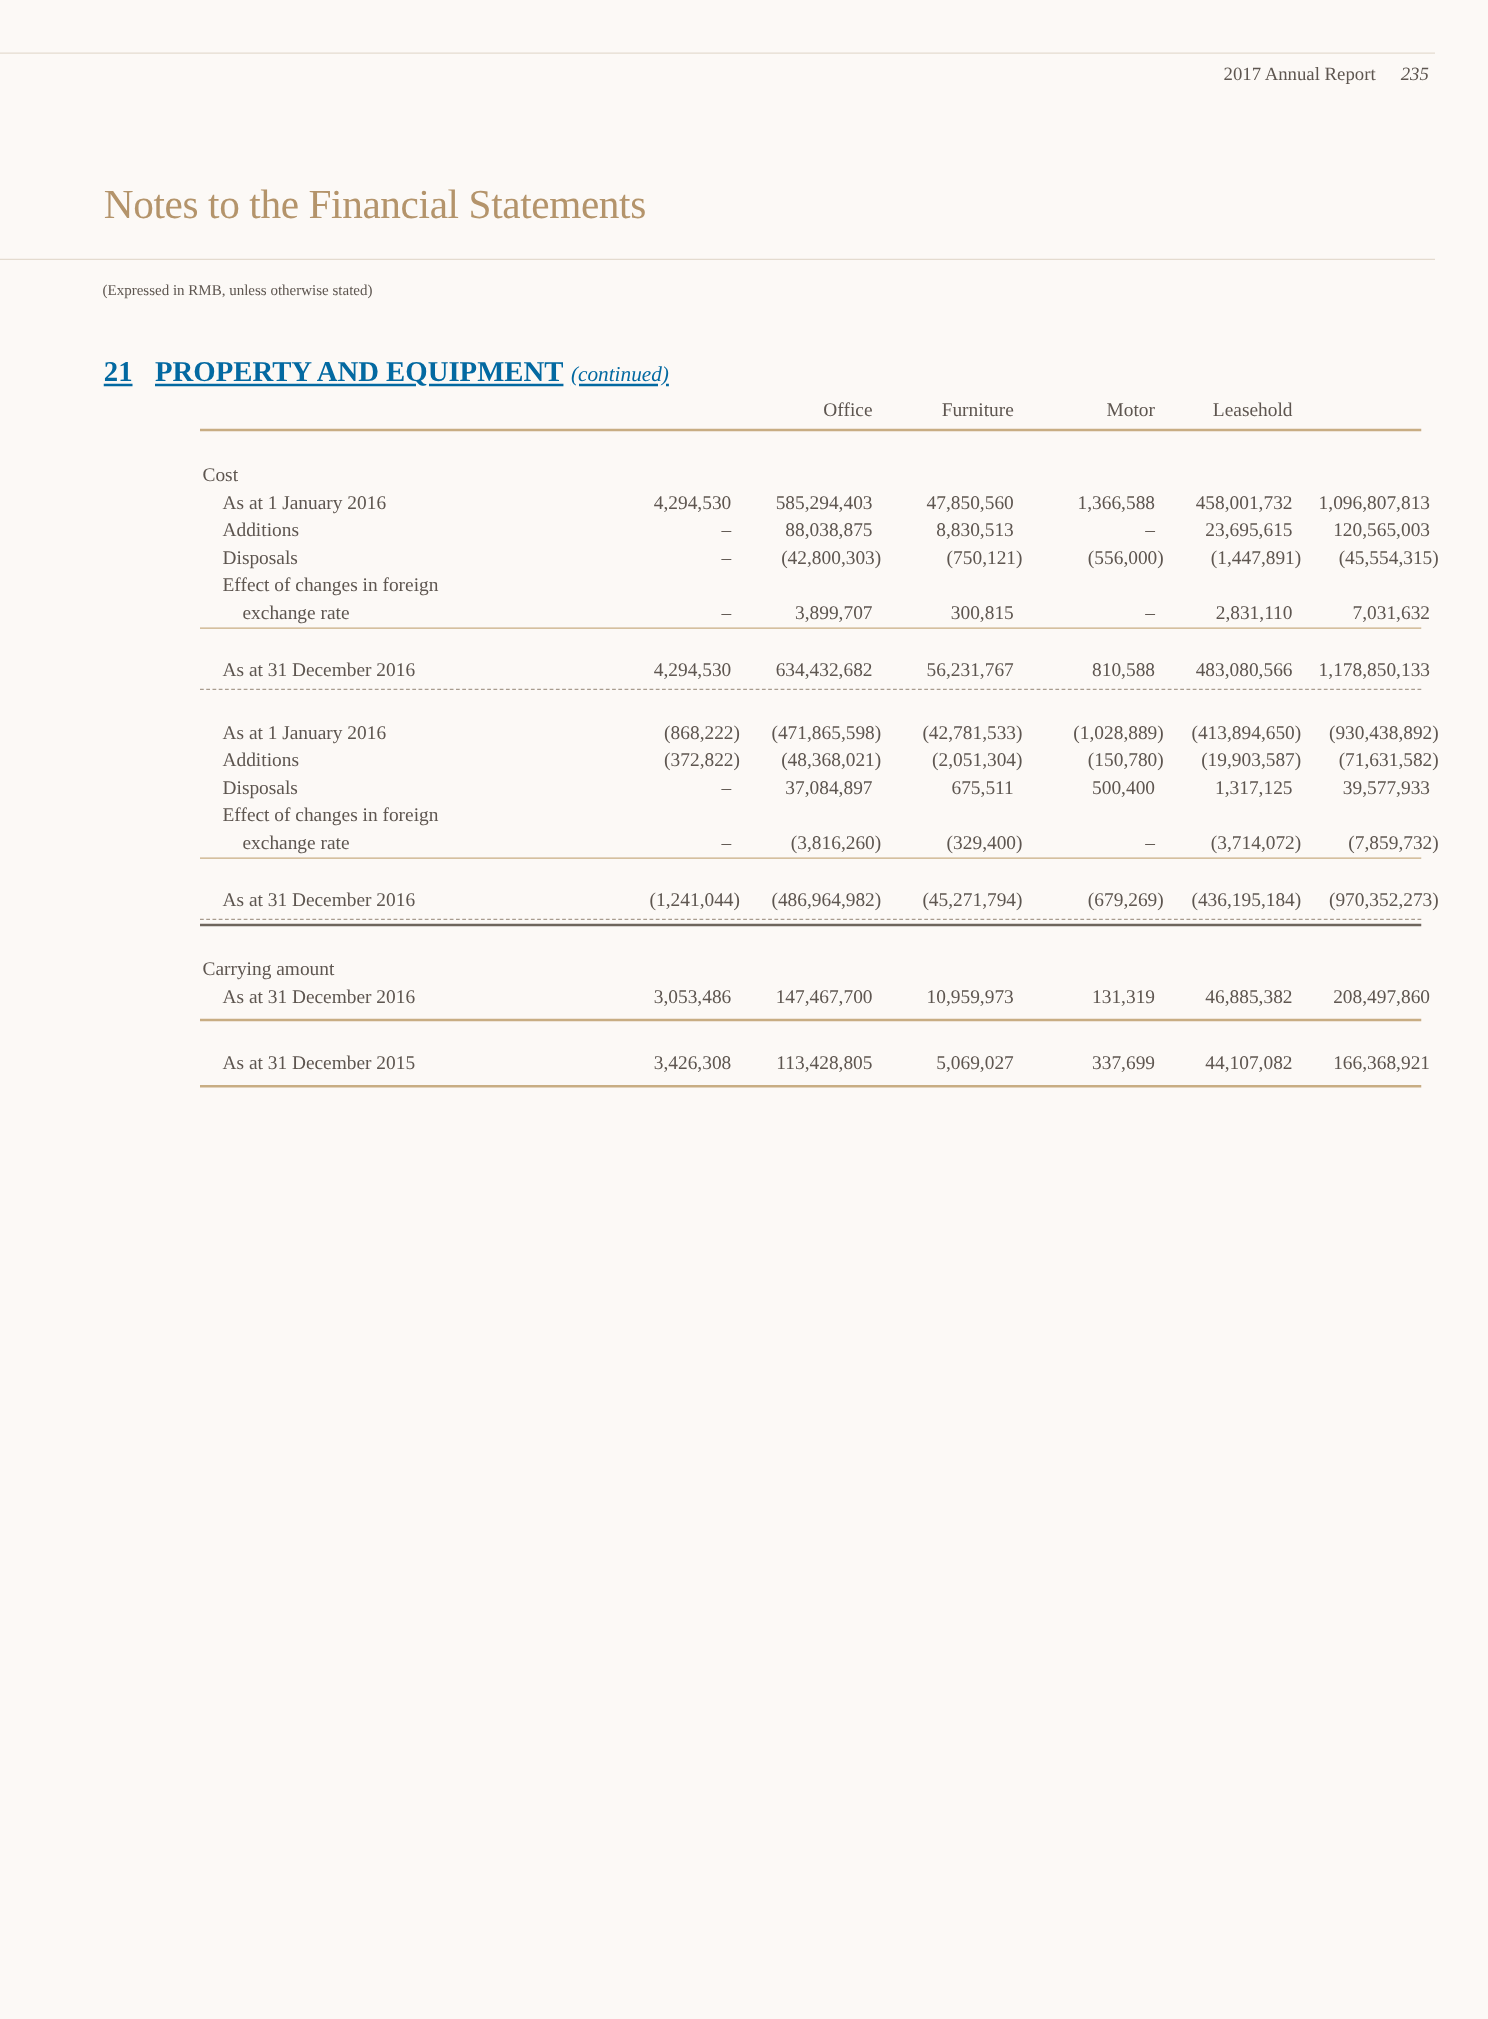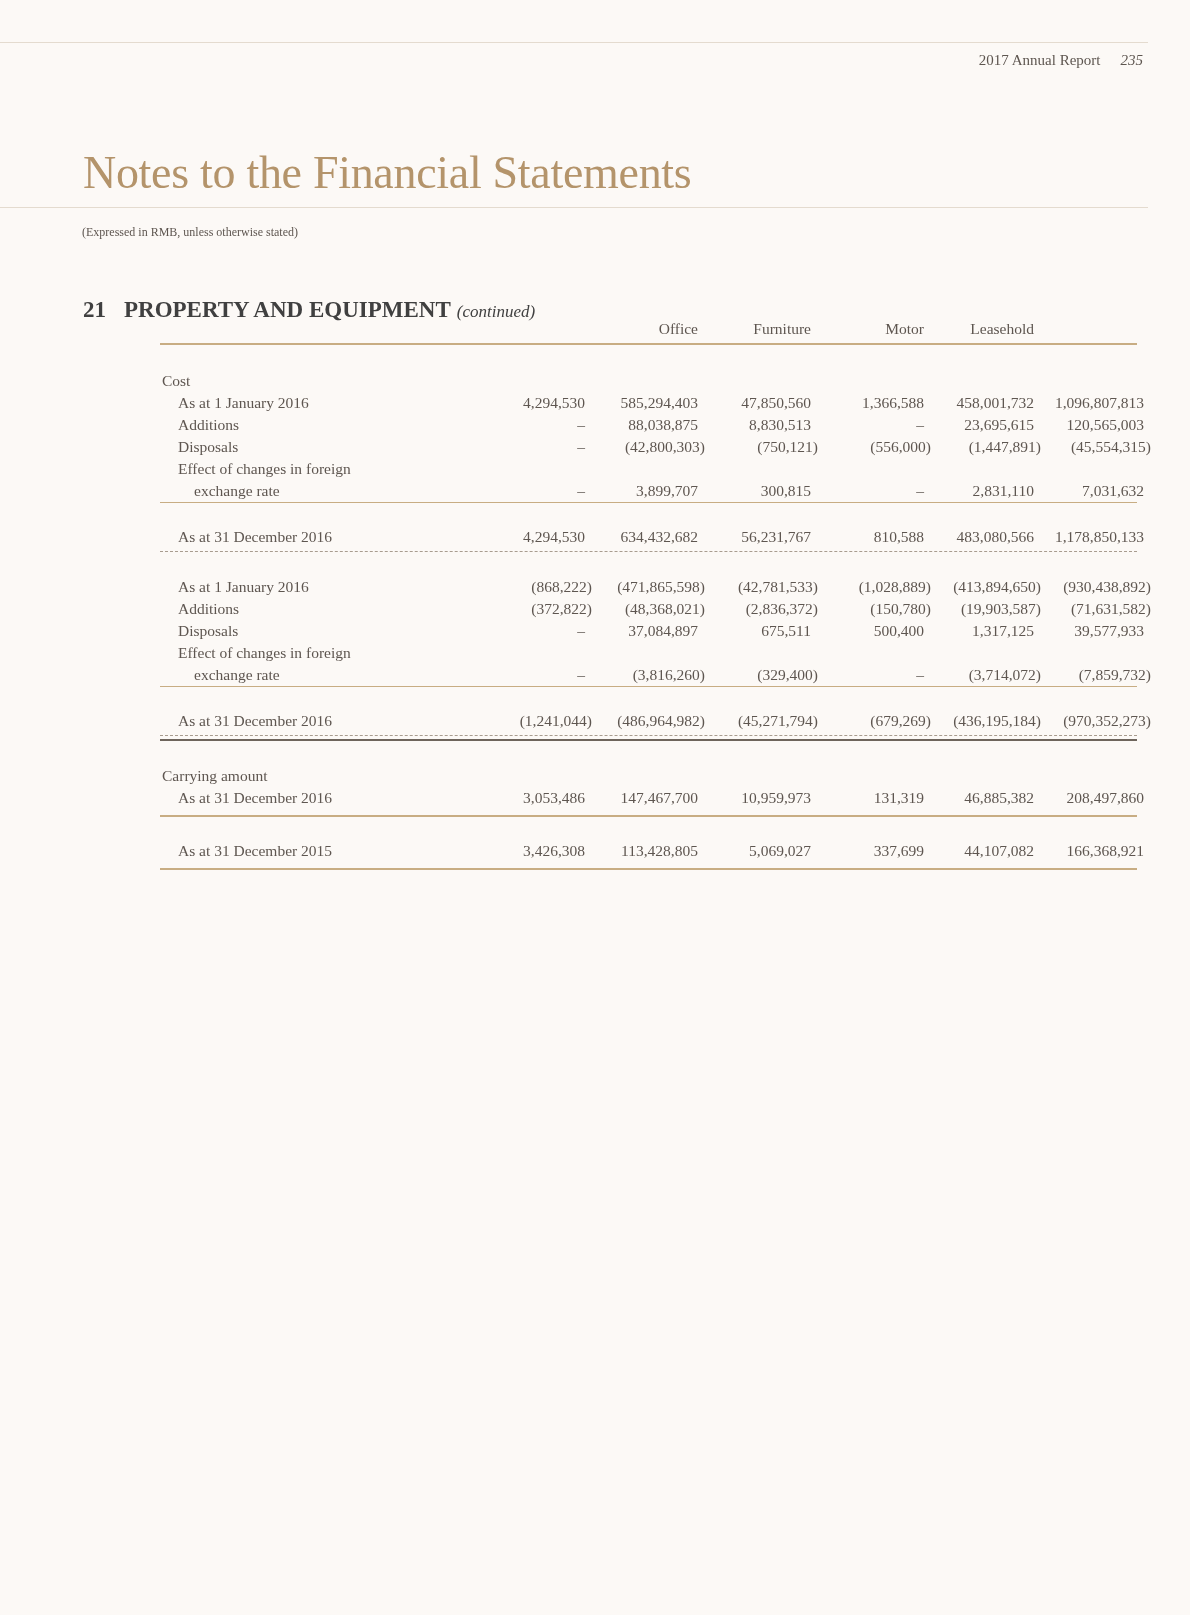--- a/index.html
+++ b/index.html
@@ -32,21 +32,21 @@
       white-space: nowrap;
     }
     .running-head .page-num {
       margin-left: 20px;
       font-style: italic;
     }
     .page-title {
       position: absolute;
       left: 83px;
       top: 146px;
-      font-size: 46px;
+      font-size: 33px;
       color: #b4946b;
       font-weight: normal;
       letter-spacing: -0.3px;
       margin: 0;
       white-space: nowrap;
     }
     .title-rule {
       position: absolute;
       left: 0;
       top: 207px;
@@ -58,26 +58,27 @@
       position: absolute;
       left: 82px;
       top: 225px;
       font-size: 12px;
       color: #5e5650;
       white-space: nowrap;
     }
     .section-heading {
       position: absolute;
       left: 83px;
-      top: 297px;
+      top: 285px;
       font-size: 23px;
-      color: #404040;
+      color: #0369a1;
       font-weight: bold;
       white-space: nowrap;
       margin: 0;
+      text-decoration: underline;
     }
     .section-heading .sec-num {
       margin-right: 18px;
     }
     .section-heading .continued {
       font-size: 17px;
       font-style: italic;
       font-weight: normal;
       margin-left: 6px;
     }
@@ -256,21 +257,21 @@
     <div class="num c2 neg">(471,865,598)</div>
     <div class="num c3 neg">(42,781,533)</div>
     <div class="num c4 neg">(1,028,889)</div>
     <div class="num c5 neg">(413,894,650)</div>
     <div class="num c6 neg">(930,438,892)</div>
   </div>
   <div class="row">
     <div class="label indent1">Additions</div>
     <div class="num c1 neg">(372,822)</div>
     <div class="num c2 neg">(48,368,021)</div>
-    <div class="num c3 neg">(2,836,372)</div>
+    <div class="num c3 neg">(2,051,304)</div>
     <div class="num c4 neg">(150,780)</div>
     <div class="num c5 neg">(19,903,587)</div>
     <div class="num c6 neg">(71,631,582)</div>
   </div>
   <div class="row">
     <div class="label indent1">Disposals</div>
     <div class="num c1 dash">–</div>
     <div class="num c2 pos">37,084,897</div>
     <div class="num c3 pos">675,511</div>
     <div class="num c4 pos">500,400</div>

